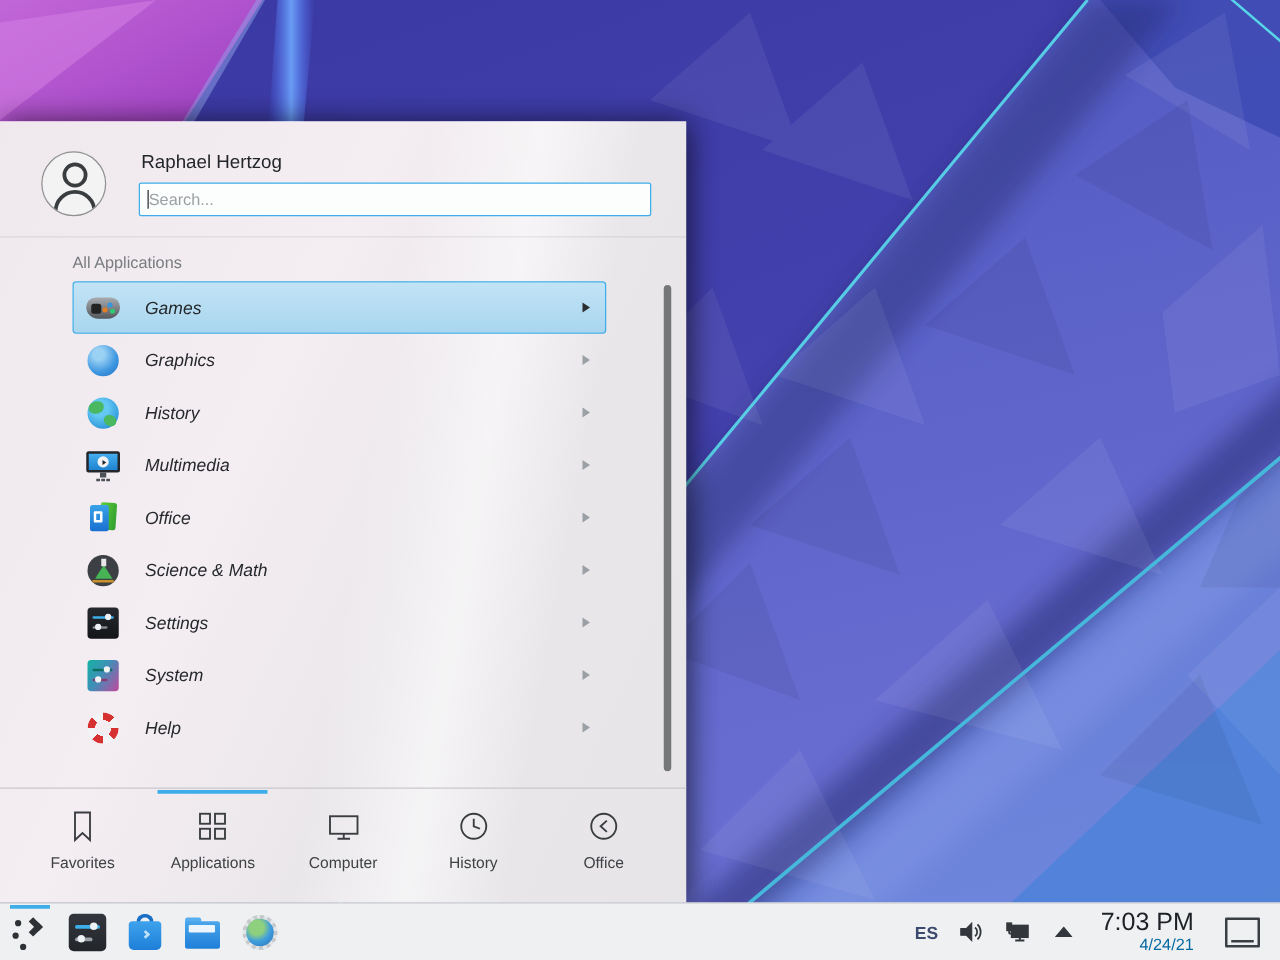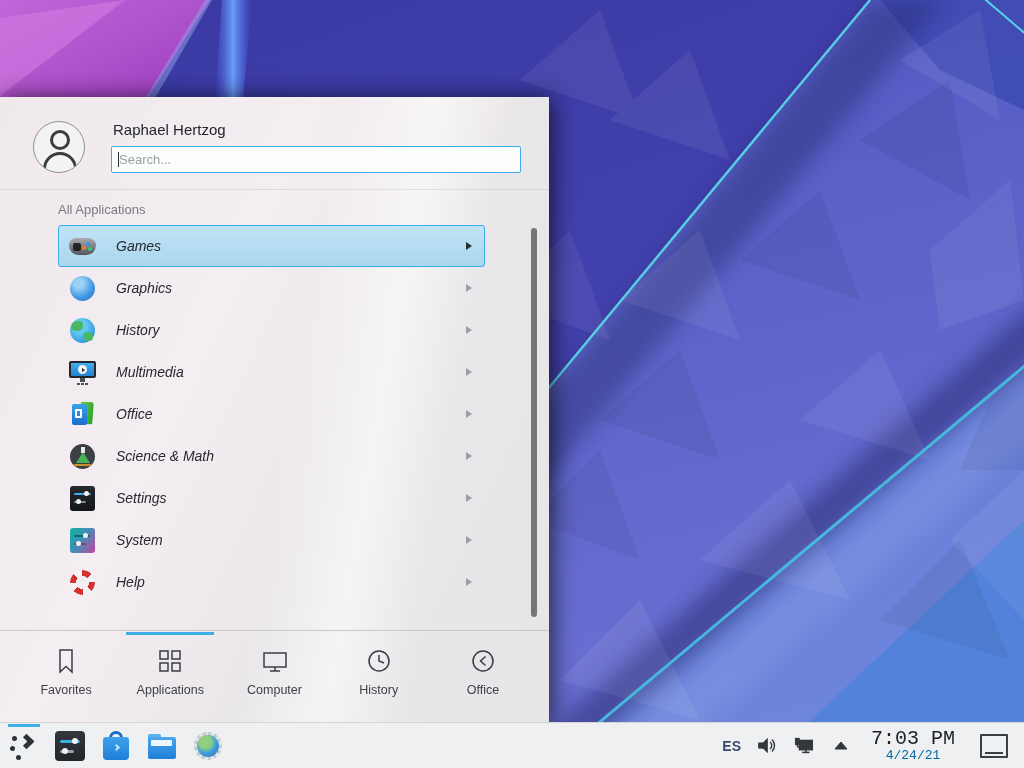--- a/index.html
+++ b/index.html
@@ -44,21 +44,21 @@
   .konqueror-launcher-icon .i1 { left:2px; top:2px; width:28px; height:28px; border-radius:50%;
     background:repeating-conic-gradient(#c6cacd 0 14deg, #e3e6e8 14deg 28deg); }
   .konqueror-launcher-icon .i2 { left:5px; top:5px; width:22px; height:22px; border-radius:50%;
     background:radial-gradient(circle at 38% 32%, #8fd07e 0 28%, #3f9ede 55%, #2a6fb5 100%); }
 
   .taskbar-spacer { flex:1; }
 
   .tray { display:flex; align-items:center; gap:15px; margin-right:10px; }
   .kbd-layout { font-size:14px; font-weight:700; color:#3c4a6d; cursor:pointer; }
   .tray-icon { width:22px; height:22px; display:flex; align-items:center; justify-content:center; cursor:pointer; }
-  .clock { text-align:center; line-height:1.05; cursor:pointer; margin:16px 4px;font-family:Liberation Mono, monospace; }
+  .clock { text-align:right; line-height:1.05; cursor:pointer; margin:16px 4px; }
   .clock .time { font-size:20px; color:#1d2126; }
   .clock .date { font-size:13px; color:#0369a1; }
   .show-desktop { width:28px; height:24px; border:2px solid #3a3f45; border-radius:1px; position:relative; cursor:pointer; margin-left:6px; background:transparent; }
   .show-desktop::after { content:""; position:absolute; left:3px; right:3px; bottom:2px; height:2px; background:#3a3f45; }
 
   
   .menu-popup {
     position:absolute; left:0; top:97px; width:549px; height:625px; z-index:20;
     display:flex; flex-direction:column;
     background:

